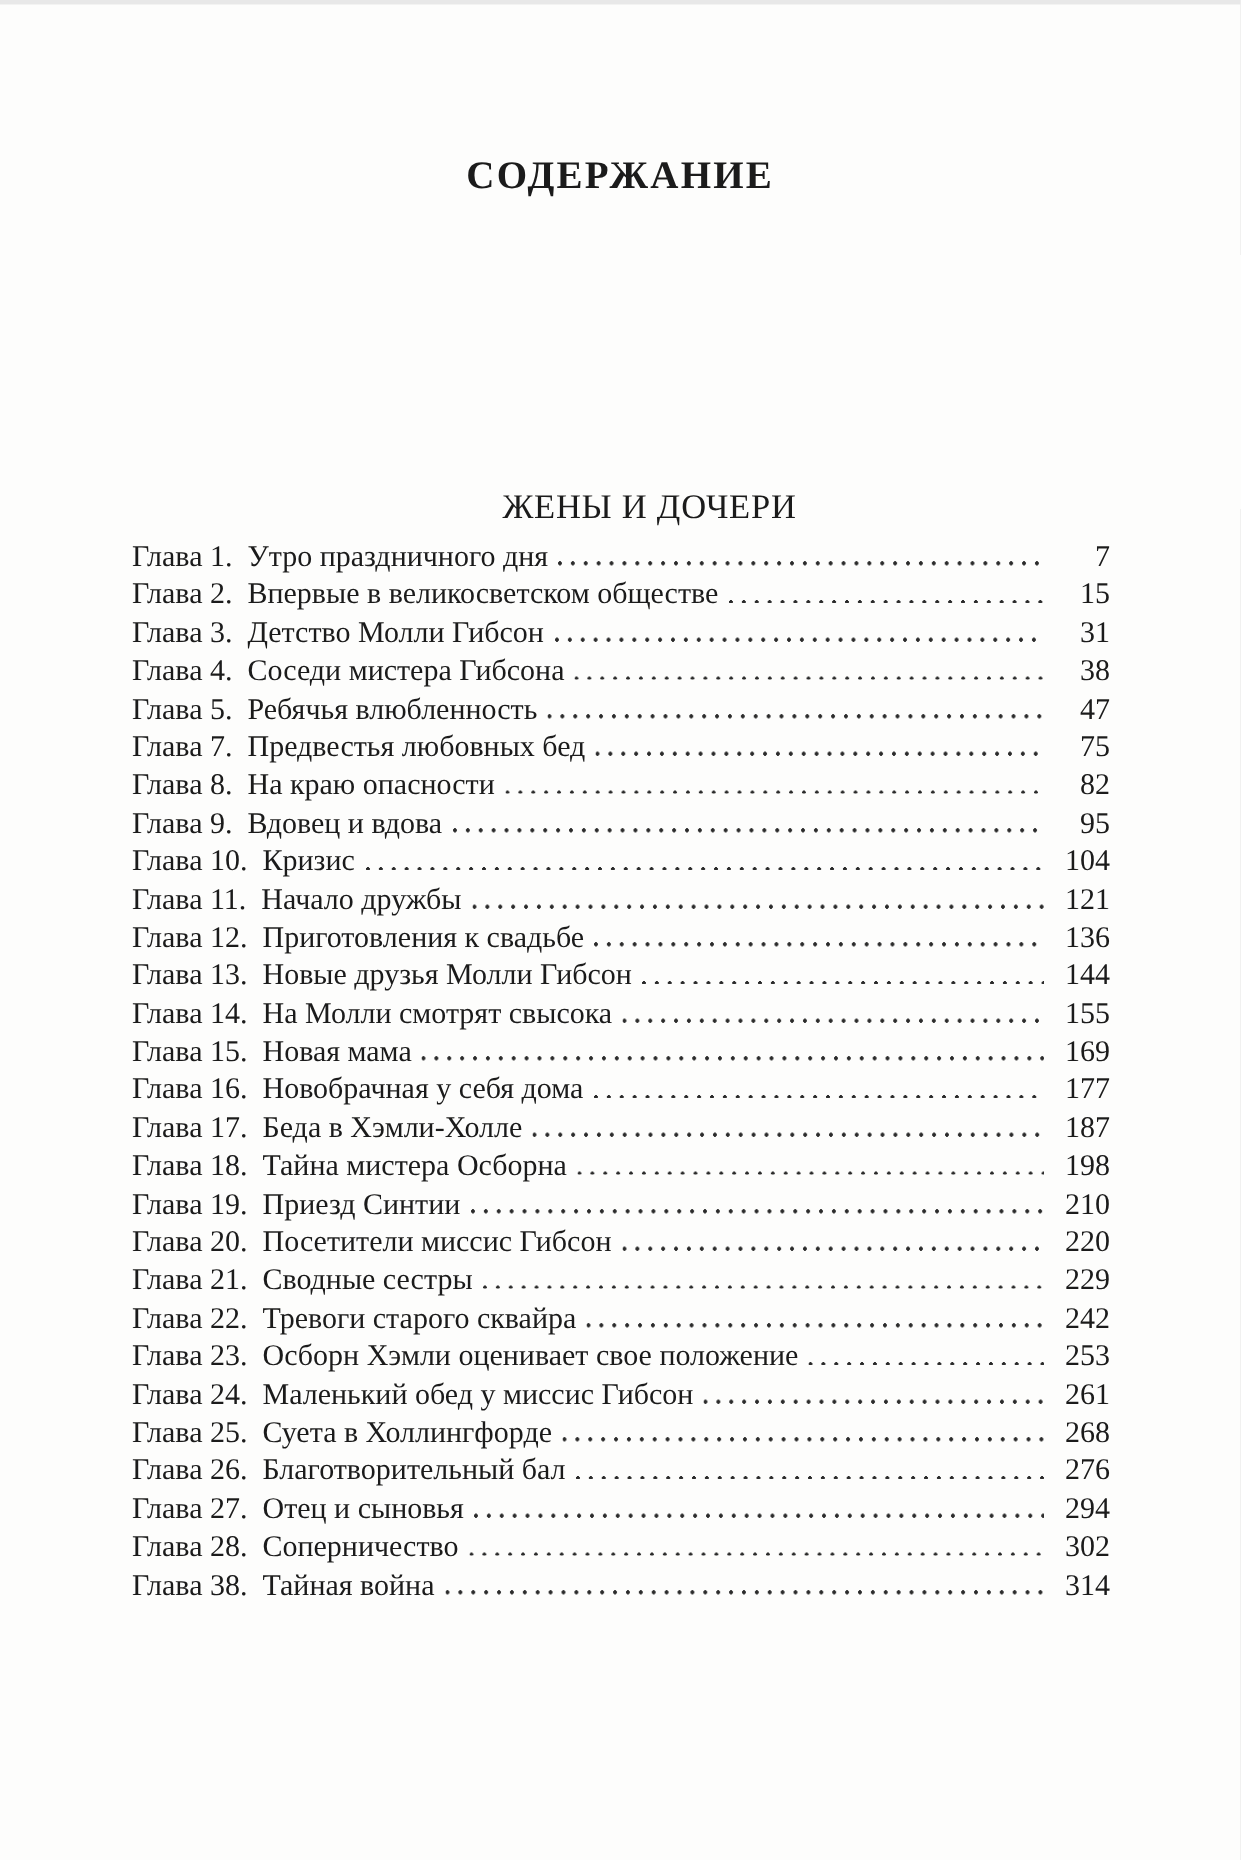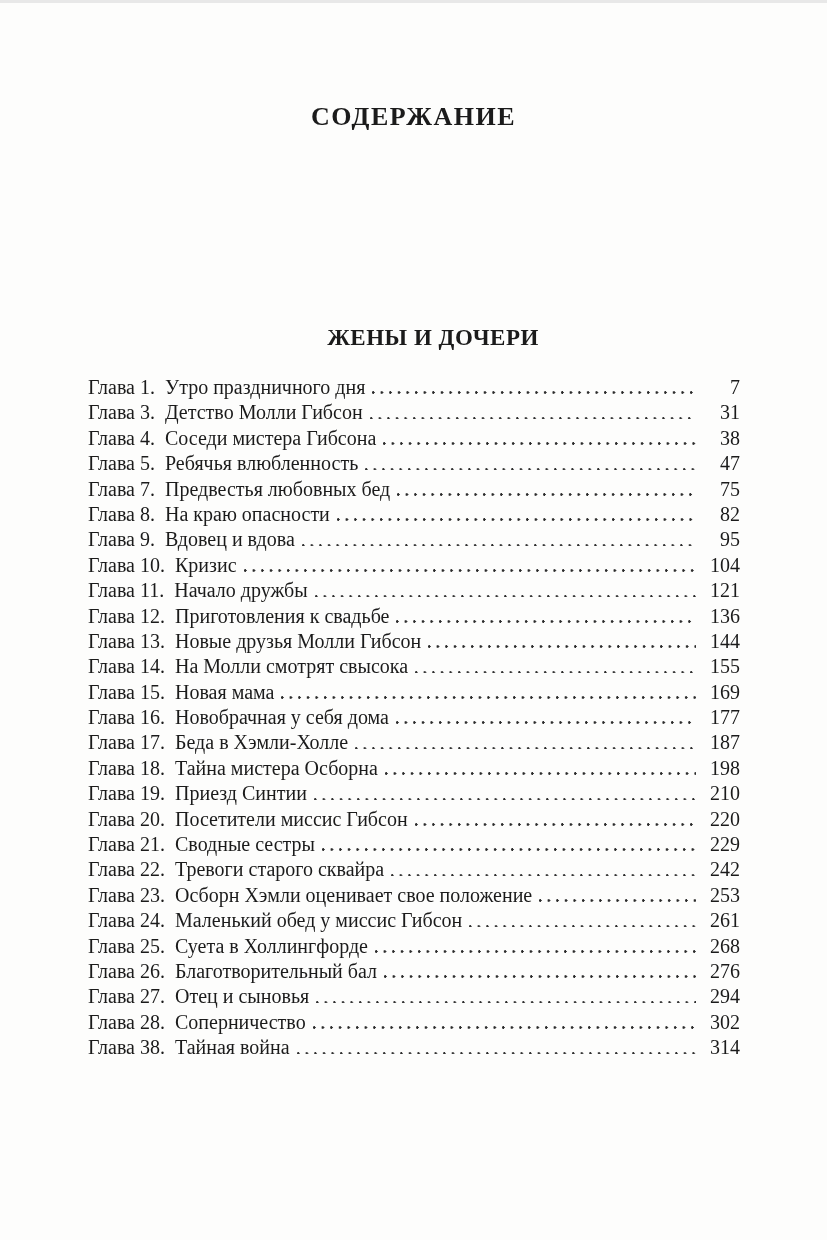--- a/index.html
+++ b/index.html
@@ -25,27 +25,27 @@
     text-align:center;
     font-size:26px;
     font-weight:bold;
     letter-spacing:1.5px;
   }
   .section-title {
     position:absolute;
     top:322px; left:0; right:0;
     text-align:center;
     font-size:23px;
-    font-weight:bold;
+    font-weight:normal;
     letter-spacing:0.5px;
     padding-left:39px;
   }
   .toc {
     position:absolute;
-    top:372px;
+    top:356px;
     left:88px;
     width:652px;
   }
   .toc-row {
     display:flex;
     align-items:baseline;
     height:25.4px;
     font-size:20px;
     line-height:25.4px;
     white-space:nowrap;
@@ -85,20 +85,26 @@
   <div class="section-title">ЖЕНЫ И ДОЧЕРИ</div>
 
   <div class="toc">
   <div class="toc-row">
     <span class="chapter-label">Глава 1.</span>
     <span class="chapter-title">Утро праздничного дня</span>
     <span class="dot-leader"></span>
     <span class="page-num">7</span>
   </div>
 
+  <div class="toc-row">
+    <span class="chapter-label">Глава 2.</span>
+    <span class="chapter-title">Впервые в великосветском обществе</span>
+    <span class="dot-leader"></span>
+    <span class="page-num">15</span>
+  </div>
 
   <div class="toc-row">
     <span class="chapter-label">Глава 3.</span>
     <span class="chapter-title">Детство Молли Гибсон</span>
     <span class="dot-leader"></span>
     <span class="page-num">31</span>
   </div>
 
   <div class="toc-row">
     <span class="chapter-label">Глава 4.</span>

